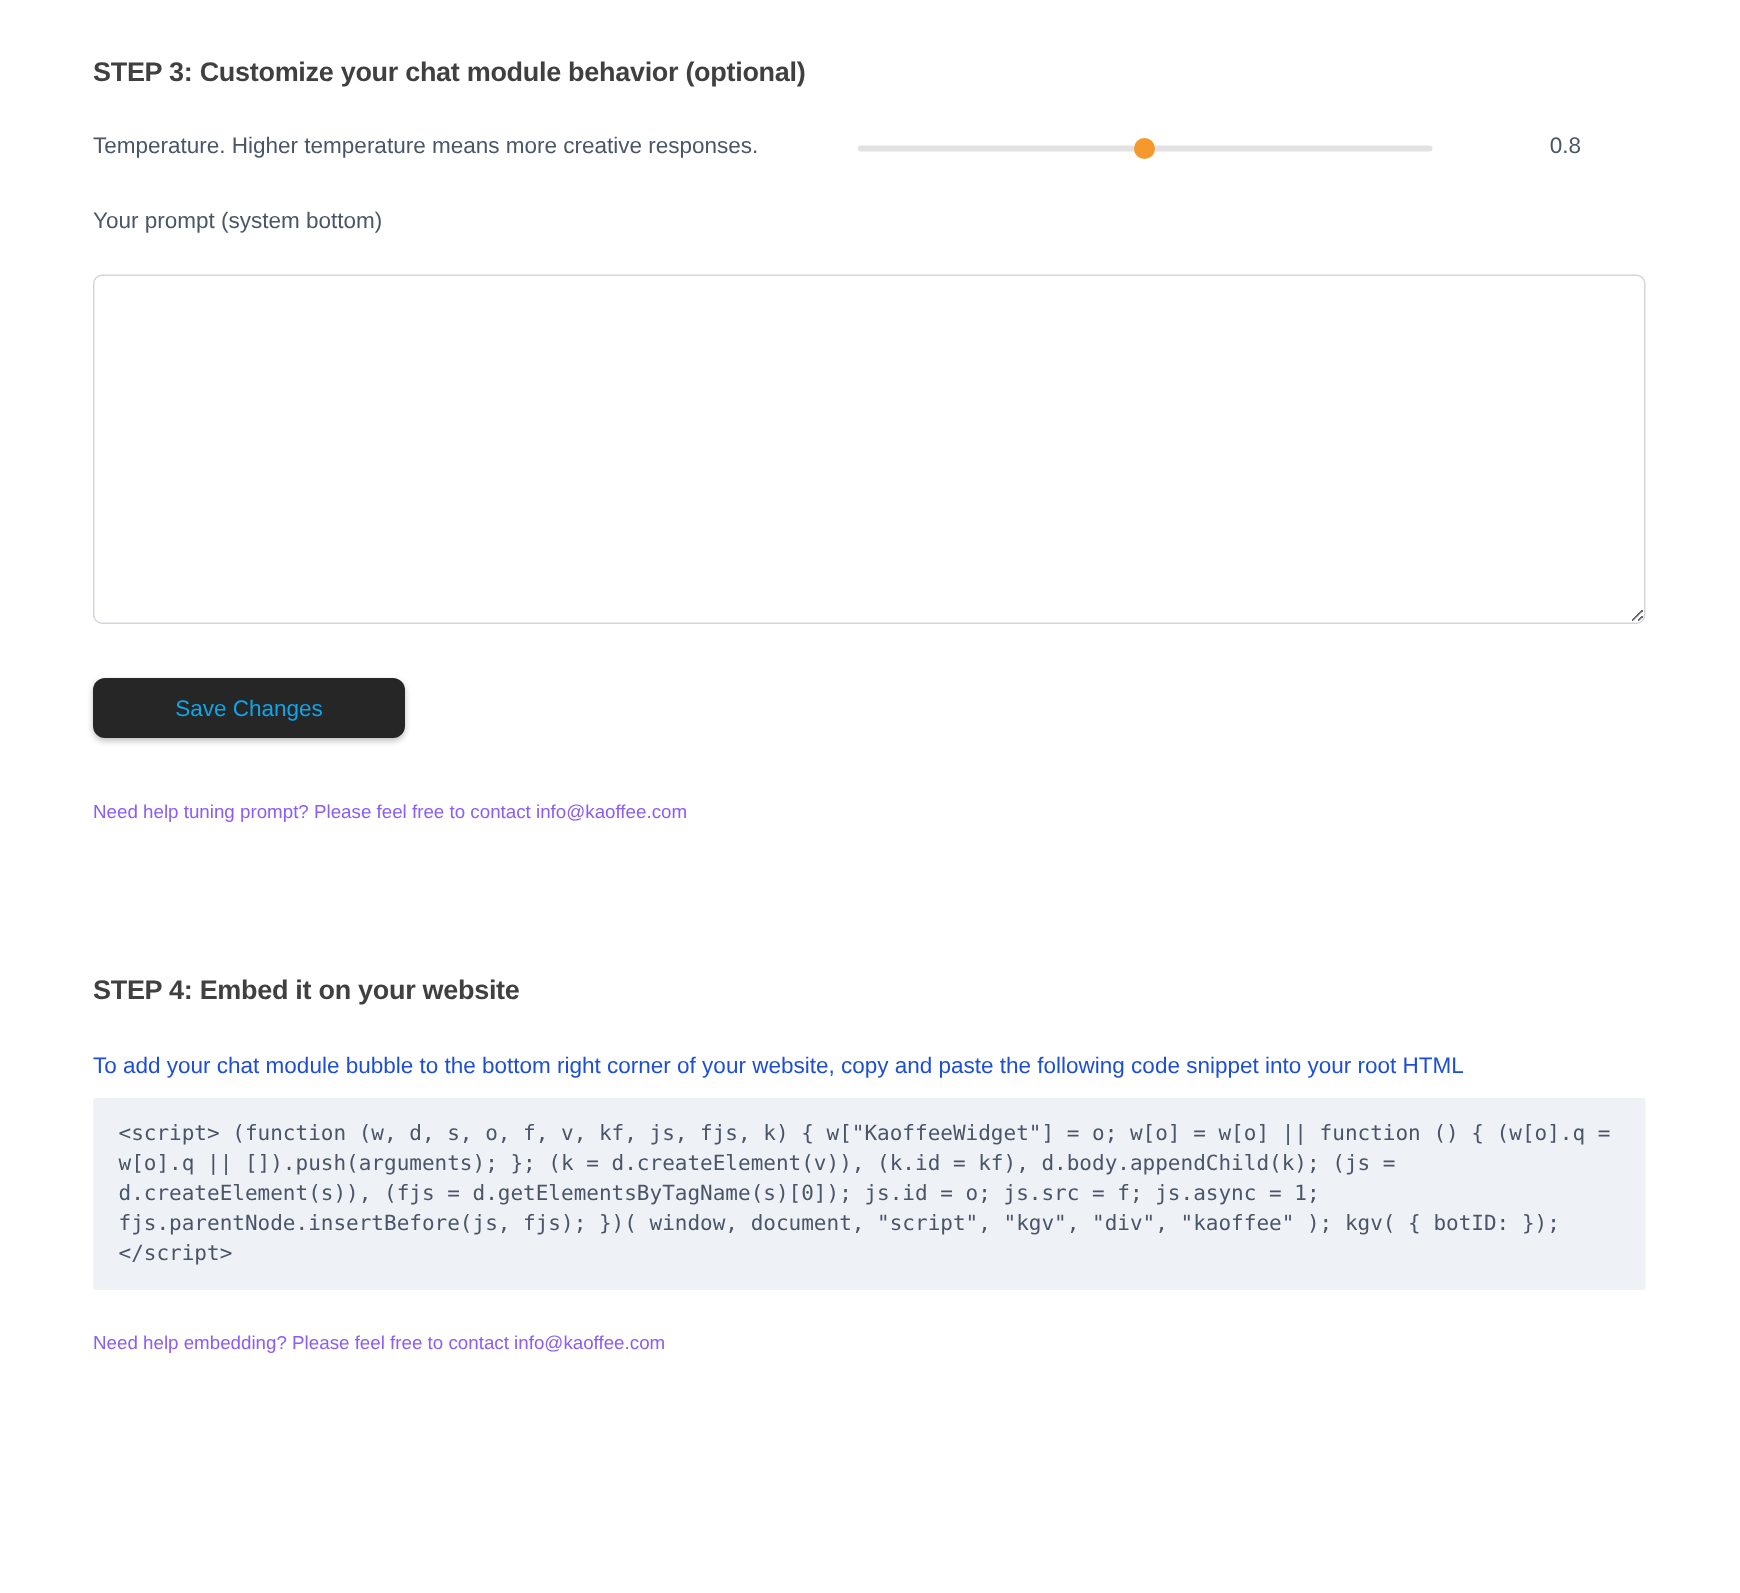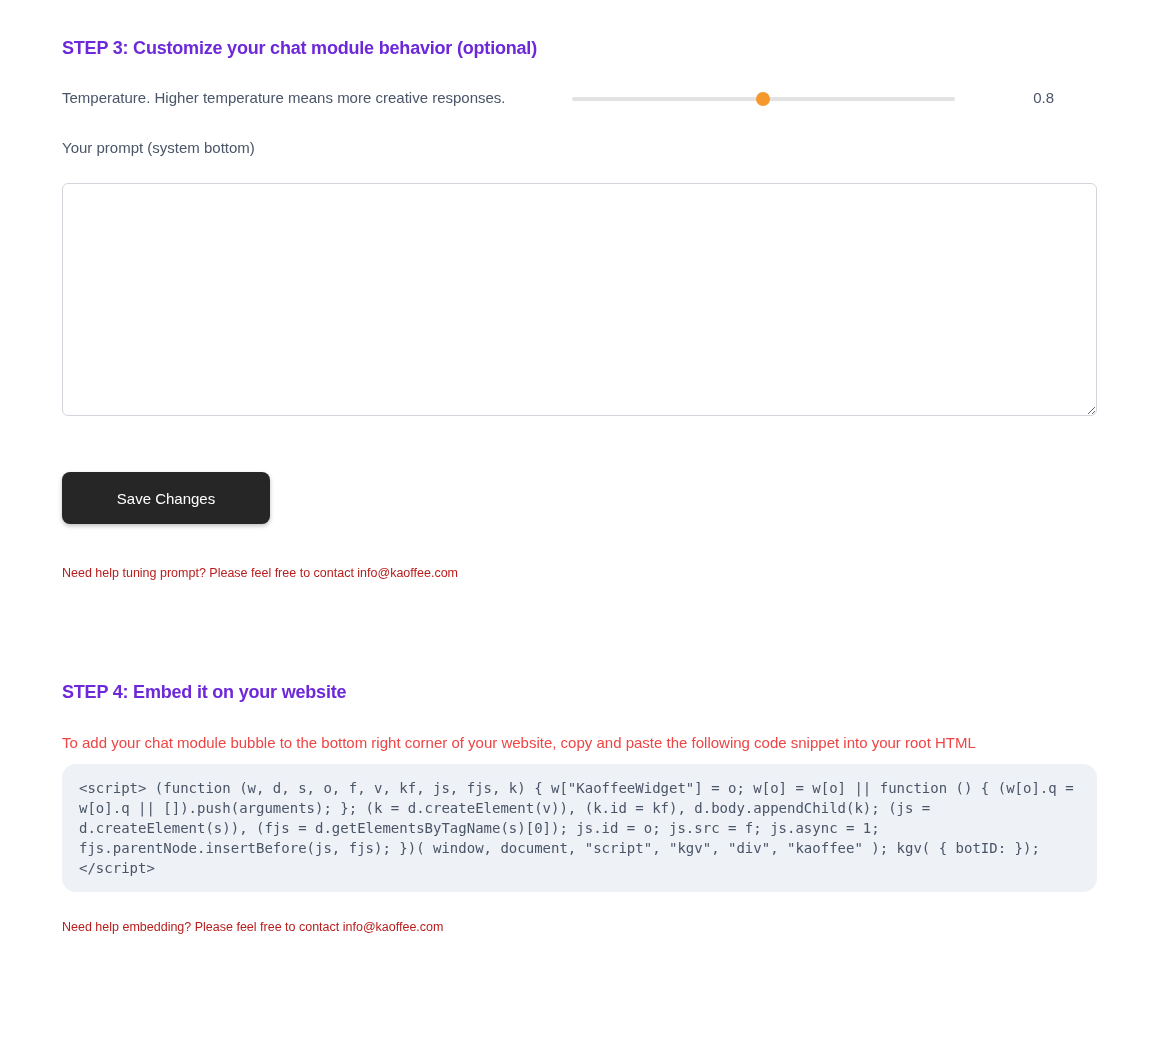--- a/index.html
+++ b/index.html
@@ -11,21 +11,21 @@
     color: #4a5568;
     overflow: hidden;
   }
   .page {
     padding: 38px 63px 0 62px;
   }
   .step-heading {
     font-size: 18px;
     line-height: 20px;
     font-weight: bold;
-    color: #6d28d9;
+    color: #404040;
     letter-spacing: -0.2px;
   }
   
   .temp-row {
     margin-top: 31px;
     display: flex;
     align-items: flex-start;
     height: 20px;
   }
   .temp-label {
@@ -84,52 +84,52 @@
     resize: both;
     font-family: "Liberation Sans", sans-serif;
     font-size: 15px;
     color: #4a5568;
     padding: 10px 12px;
     outline: none;
   }
   
   .save-button {
     display: block;
-    margin-top: 56px;
+    margin-top: 36px;
     width: 208px;
-    height: 52px;
+    height: 40px;
     background: #262626;
-    color: #ffffff;
+    color: #0ea5e9;
     border: none;
     border-radius: 8px;
     font-family: "Liberation Sans", sans-serif;
     font-size: 15px;
     cursor: pointer;
     box-shadow: 0 2px 4px rgba(0,0,0,0.25);
   }
   .help-text {
     margin-top: 42px;
     font-size: 12.5px;
     line-height: 14px;
-    color: #b91c1c;
+    color: #8b5cf6;
   }
   
   .step4-heading {
     margin-top: 102px;
   }
   .embed-description {
     margin-top: 32px;
     font-size: 15px;
     line-height: 18px;
-    color: #ef4444;
+    color: #1d4ed8;
   }
   .code-block {
     margin-top: 12px;
     background: #eef1f6;
-    border-radius: 14px;
+    border-radius: 2px;
     padding: 14px 17px;
     font-family: "DejaVu Sans Mono", "Liberation Mono", monospace;
     font-size: 14px;
     line-height: 20px;
     color: #4a5568;
     white-space: pre-wrap;
     word-break: break-word;
   }
   .help-text-2 {
     margin-top: 28px;

